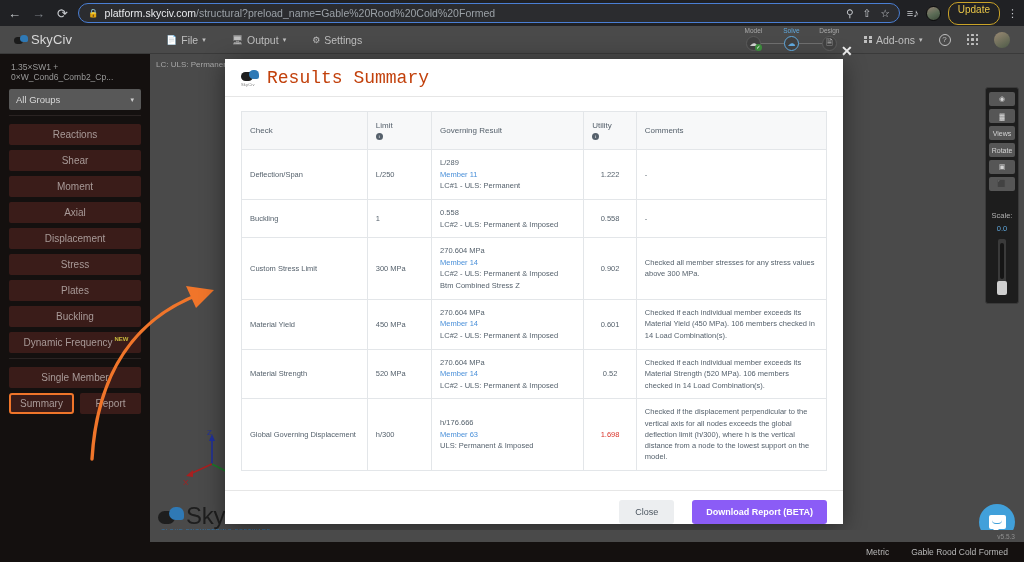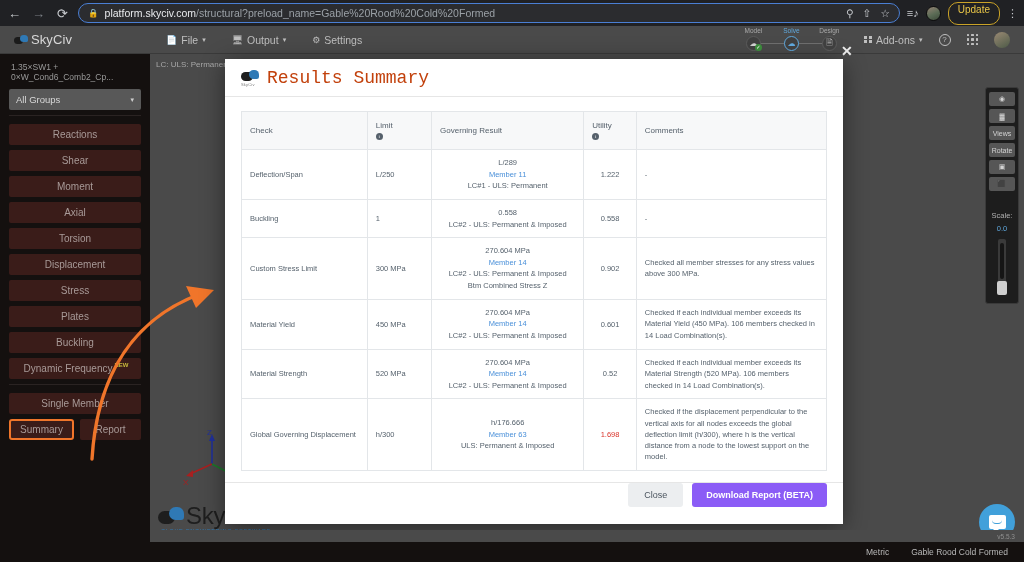--- a/index.html
+++ b/index.html
@@ -268,31 +268,31 @@
   .th-inner { display:flex; flex-direction:column; gap:3px; }
   .info-ic {
     width:7px; height:7px; border-radius:50%;
     background:#55606b; color:#f7f8f9; font-size:5px;
     display:flex; align-items:center; justify-content:center;
     font-family:"Liberation Serif", serif;
   }
   table.rs td { padding:7px 8px; font-size:7.5px; color:#56626d; }
   td.c-check { }
   td.c-limit { }
-  td.c-gov { text-align:center; line-height:1.55; }
+  td.c-gov { text-align:left; line-height:1.55; }
   td.c-gov .mem { color:#4a90d9; }
   td.c-util { text-align:center; font-size:14px; color:#3e4a55; padding:7px 2px; }
   td.c-util.alarm { color:#d9342b; }
   td.c-comment { line-height:1.5; }
 
   .modal-foot {
-    flex:0 0 auto; height:42px;
+    flex:0 0 auto; height:34px;
     border-top:1px solid #e6e6e6;
-    display:flex; align-items:flex-start; justify-content:flex-end;
-    gap:9px; padding:0 16px;
+    display:flex; align-items:flex-end; justify-content:flex-end;
+    gap:18px; padding:0 16px;
   }
   .btn-close {
     background:#eceef0; color:#4b555f; border:none;
     font-size:9px; padding:7px 16px; border-radius:3px;
     font-family:"Liberation Sans", sans-serif;
   }
   .btn-dl {
     background:#8b5cf6; color:#fff; border:none;
     font-size:9px; font-weight:bold; padding:7px 14px; border-radius:3px;
     font-family:"Liberation Sans", sans-serif;
@@ -433,21 +433,20 @@
   <div class="sel-box">
     <span>All Groups</span>
     <span class="sc">▾</span>
   </div>
   <div class="sb-div"></div>
 
   <div class="sb-btn">Reactions</div>
   <div class="sb-btn">Shear</div>
   <div class="sb-btn">Moment</div>
   <div class="sb-btn">Axial</div>
-  <div class="sb-btn">Torsion</div>
   <div class="sb-btn">Displacement</div>
   <div class="sb-btn">Stress</div>
   <div class="sb-btn">Plates</div>
   <div class="sb-btn">Buckling</div>
   <div class="sb-btn">
     <span>Dynamic Frequency</span>
     <span class="new-badge">NEW</span>
   </div>
   <div class="sb-div"></div>
   <div class="sb-btn">Single Member</div>

